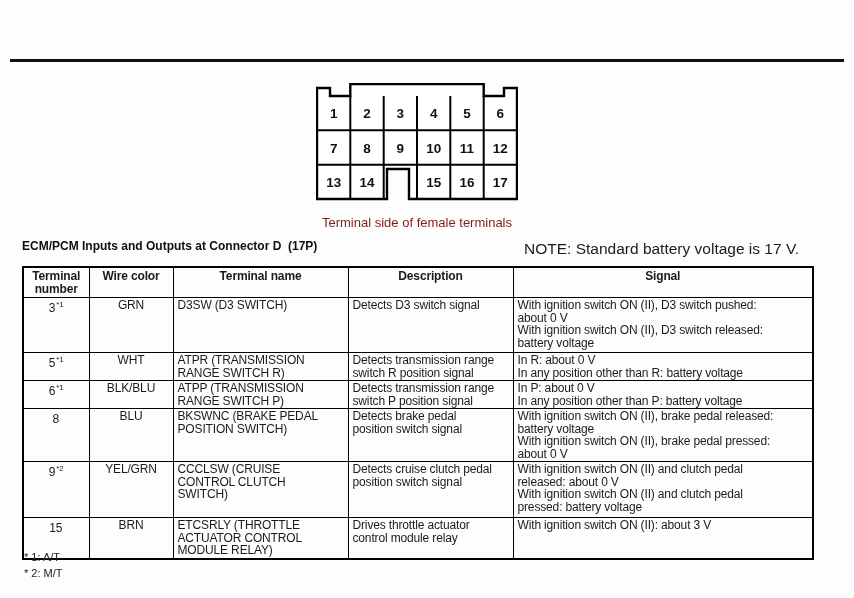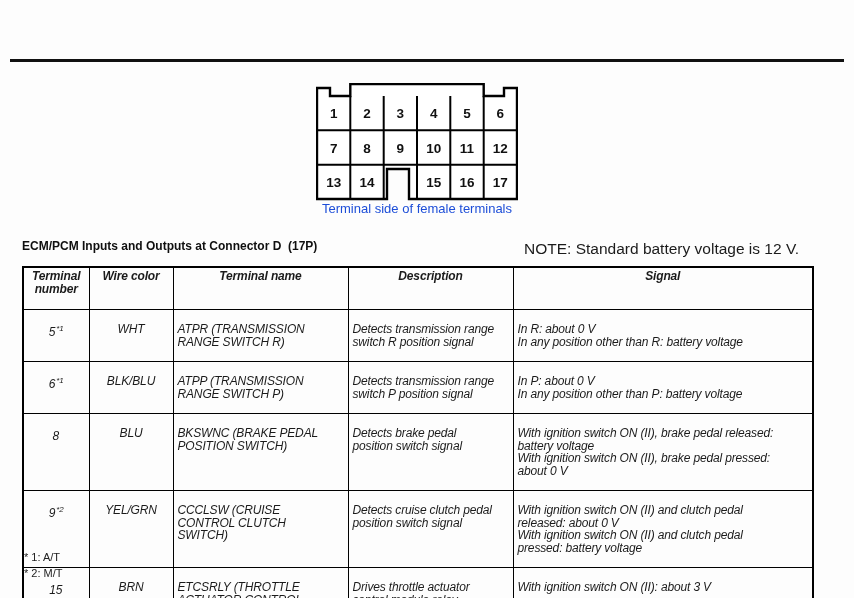--- a/index.html
+++ b/index.html
@@ -11,41 +11,41 @@
     position:absolute; left:10px; top:6px; margin:0;
     font-size:27px; font-weight:bold; letter-spacing:-0.3px; color:#0d0d0d;
     white-space:nowrap;
   }
   .rule { position:absolute; left:10px; top:59px; width:834px; height:3px; background:#111; }
 
   .connector-svg { position:absolute; left:316px; top:83px; }
   .connector-num { font-family:"Liberation Sans", sans-serif; font-size:13.5px; font-weight:bold; fill:#111; }
 
   .caption {
-    position:absolute; left:316px; top:201px; width:202px;
-    text-align:center; font-size:13px; white-space:nowrap; color:#1d4ed8;
+    position:absolute; left:316px; top:215px; width:202px;
+    text-align:center; font-size:13px; white-space:nowrap; color:#7f1d1d;
   }
 
   .subhead {
     position:absolute; left:22px; top:239px;
     font-size:12px; font-weight:bold; white-space:pre; color:#0f0f0f;
   }
   .note {
     position:absolute; left:524px; top:240px;
     font-size:15.5px; white-space:pre; color:#1b1b1b;
   }
 
   table.term-table {
     position:absolute; left:22px; top:266px; width:790px;
     border-collapse:collapse; table-layout:fixed;
     border:2px solid #000;
     font-size:12px; line-height:12.5px; letter-spacing:-0.15px; color:#1b1b1b;
   }
   .term-table th, .term-table td {
-    border:1px solid #000; vertical-align:top; padding:13px 4px; overflow:hidden;font-style:italic;
+    border:1px solid #000; vertical-align:top; padding:1px 4px; overflow:hidden;
   }
   .term-table th {
     font-size:12px; font-weight:bold; text-align:center;
     white-space:pre; line-height:13px; padding-top:2px;
   }
   .lines { white-space:pre; }
   .c-term { text-align:center; padding-top:2px; }
   .c-wire { text-align:center; padding-top:2px; }
   .c-term sup { font-size:8px; letter-spacing:0; vertical-align:super; margin-left:1px; }
 
@@ -98,41 +98,51 @@
     <text class="connector-num" x="17.7" y="103.8" text-anchor="middle">13</text>
     <text class="connector-num" x="51" y="103.8" text-anchor="middle">14</text>
     <text class="connector-num" x="117.7" y="103.8" text-anchor="middle">15</text>
     <text class="connector-num" x="151" y="103.8" text-anchor="middle">16</text>
     <text class="connector-num" x="184.3" y="103.8" text-anchor="middle">17</text>
   </svg>
 
   <div class="caption">Terminal side of female terminals</div>
 
   <div class="subhead">ECM/PCM Inputs and Outputs at Connector D  (17P)</div>
-  <div class="note">NOTE: Standard battery voltage is 12 V.</div>
+  <div class="note">NOTE: Standard battery voltage is 17 V.</div>
 
   <table class="term-table">
     <colgroup>
       <col style="width:66px">
         <col style="width:84px">
         <col style="width:175px">
         <col style="width:165px">
         <col style="width:300px">
     </colgroup>
     <thead>
       <tr style="height:28px">
         <th>Terminal
 number</th>
         <th>Wire color</th>
         <th>Terminal name</th>
         <th>Description</th>
         <th>Signal</th>
       </tr>
     </thead>
     <tbody>
+      <tr style="height:55px">
+        <td class="c-term"><span>3</span><sup>*1</sup></td>
+        <td class="c-wire">GRN</td>
+        <td class="lines">D3SW (D3 SWITCH)</td>
+        <td class="lines">Detects D3 switch signal</td>
+        <td class="lines">With ignition switch ON (II), D3 switch pushed:
+about 0 V
+With ignition switch ON (II), D3 switch released:
+battery voltage</td>
+      </tr>
       <tr style="height:27px">
         <td class="c-term"><span>5</span><sup>*1</sup></td>
         <td class="c-wire">WHT</td>
         <td class="lines">ATPR (TRANSMISSION
 RANGE SWITCH R)</td>
         <td class="lines">Detects transmission range
 switch R position signal</td>
         <td class="lines">In R: about 0 V
 In any position other than R: battery voltage</td>
       </tr>

